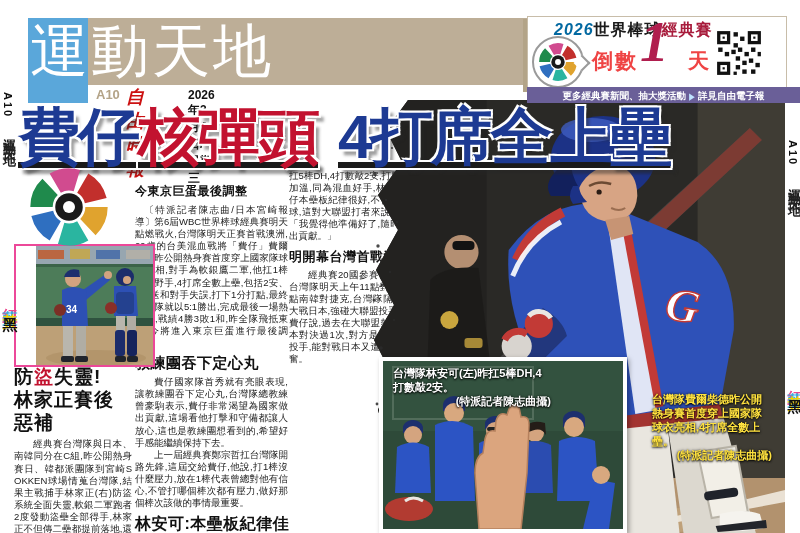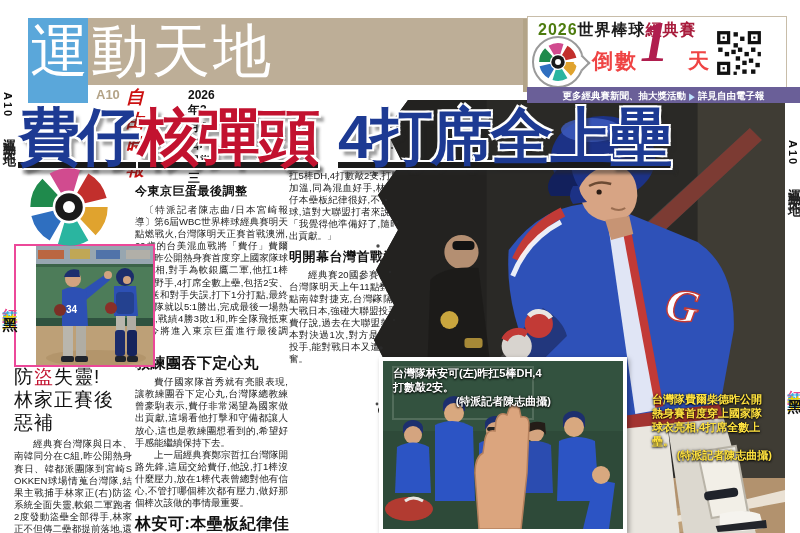--- a/index.html
+++ b/index.html
@@ -28,21 +28,21 @@
     font-size:58px;line-height:1;font-weight:500;letter-spacing:3px;white-space:nowrap;}
   .m-info{position:absolute;left:0;top:86px;height:18px;z-index:8;}
   .m-info .pageno{position:absolute;left:96px;top:1px;font-size:13px;font-weight:800;color:#b3a387;}
   .m-info .paper{position:absolute;left:126px;top:-1px;font-family:"Liberation Serif",serif;
     font-style:italic;font-weight:700;font-size:18px;color:#c11;}
   .m-info .date{position:absolute;left:188px;top:2px;font-size:12px;font-weight:700;color:#111;}
   
   .promo{position:absolute;left:527px;top:16px;width:258px;height:71px;background:#fff;
     border:1px solid #c8bda9;box-shadow:-4px 3px 0 #b3a488;z-index:9;}
   .promo-title{position:absolute;left:10px;top:3px;font-size:16px;font-weight:800;letter-spacing:1px;white-space:nowrap;}
-  .pt-year{color:#4d7c0f;} .pt-mid{color:#1a1a1a;} .pt-end{color:#a81c3c;}
+  .pt-year{color:#0369a1;font-style:italic;margin-left:16px;} .pt-mid{color:#1a1a1a;} .pt-end{color:#a81c3c;}
   .bubble{position:absolute;left:4px;top:19px;width:48px;height:48px;border:2px solid #9a9a9a;
     border-radius:50%;background:#fff;}
   .bubble::after{content:"";position:absolute;right:-6px;top:19px;width:10px;height:10px;
     background:#fff;border-right:2px solid #9a9a9a;border-top:2px solid #9a9a9a;transform:rotate(45deg);}
   .bubble svg{position:absolute;left:3px;top:3px;}
   .cd-label,.cd-unit{position:absolute;top:30px;font-size:21px;font-weight:800;color:#ef4444;letter-spacing:2px;}
   .cd-label{left:64px;} .cd-unit{left:160px;}
   .cd-num{position:absolute;left:112px;top:-4px;font-family:"Liberation Serif",serif;
     font-size:58px;font-weight:900;font-style:italic;color:#b01e4e;line-height:1;}
   .qr{position:absolute;left:188px;top:13px;width:46px;height:46px;}
@@ -78,21 +78,21 @@
   .col{position:absolute;z-index:2;}
   .col p{margin:0;font-size:9.5px;line-height:12.1px;text-align:justify;word-break:break-all;color:#1a1a1a;}
   .col p.ind{text-indent:2em;}
   .col p.ind1{text-indent:1em;}
   .art-h2{margin:0 0 4px 0;font-size:12px;font-weight:800;letter-spacing:.5px;color:#111;}
   .art-h3{margin:5px 0 3px 0;font-size:15px;font-weight:800;letter-spacing:.5px;color:#111;white-space:nowrap;}
   #col1{left:135px;top:183px;width:153px;}
   #col2{left:289px;top:170px;width:150px;}
   #col2 .art-h3{font-size:13px;}
   #left-art{left:14px;top:366px;width:118px;}
-  .la-head{margin:0;font-size:19px;line-height:1.2;font-weight:400;color:#111;letter-spacing:1px;}
+  .la-head{margin:0;font-size:19px;line-height:1.2;font-weight:700;color:#111;letter-spacing:1px;}
   .la-red{color:#c2122f;}
   #left-art p{margin-top:4px;font-size:9.5px;line-height:12.1px;}
 </style>
 </head>
 <body>
 
 <svg width="0" height="0" style="position:absolute" aria-hidden="true">
   <defs>
     <g id="pinwheel">
       <g fill="none" stroke-width="26">

